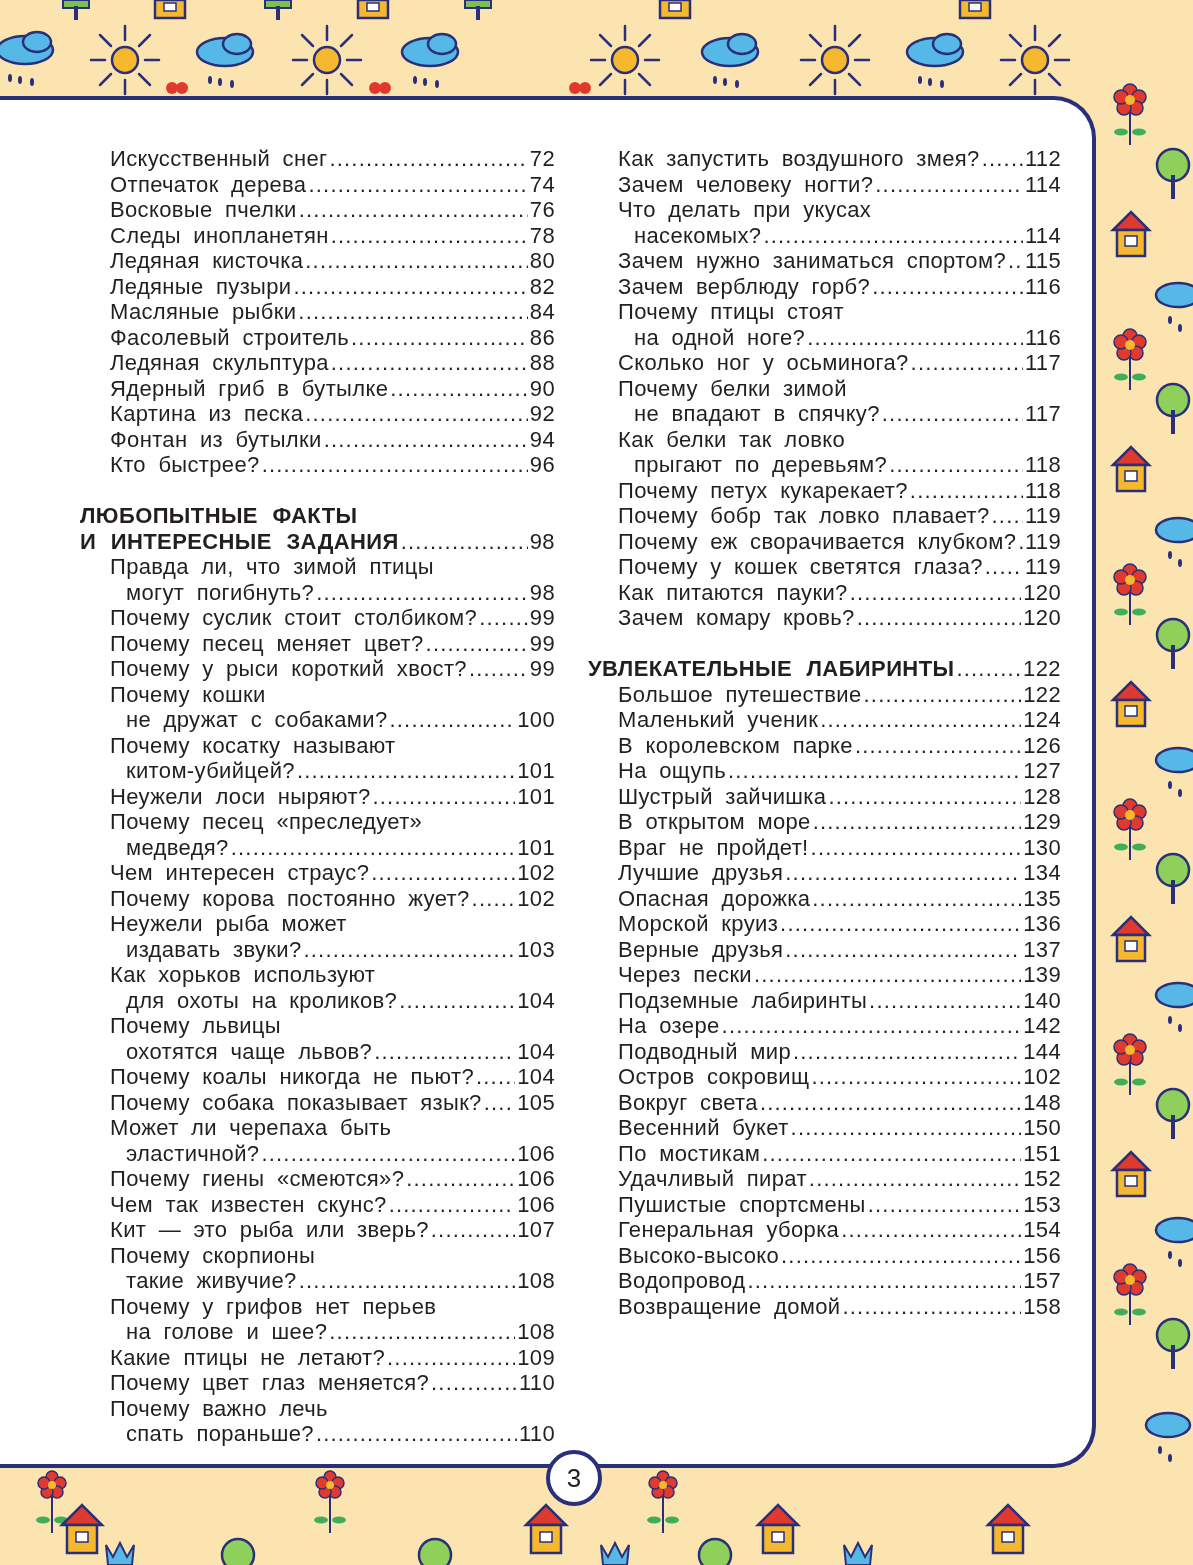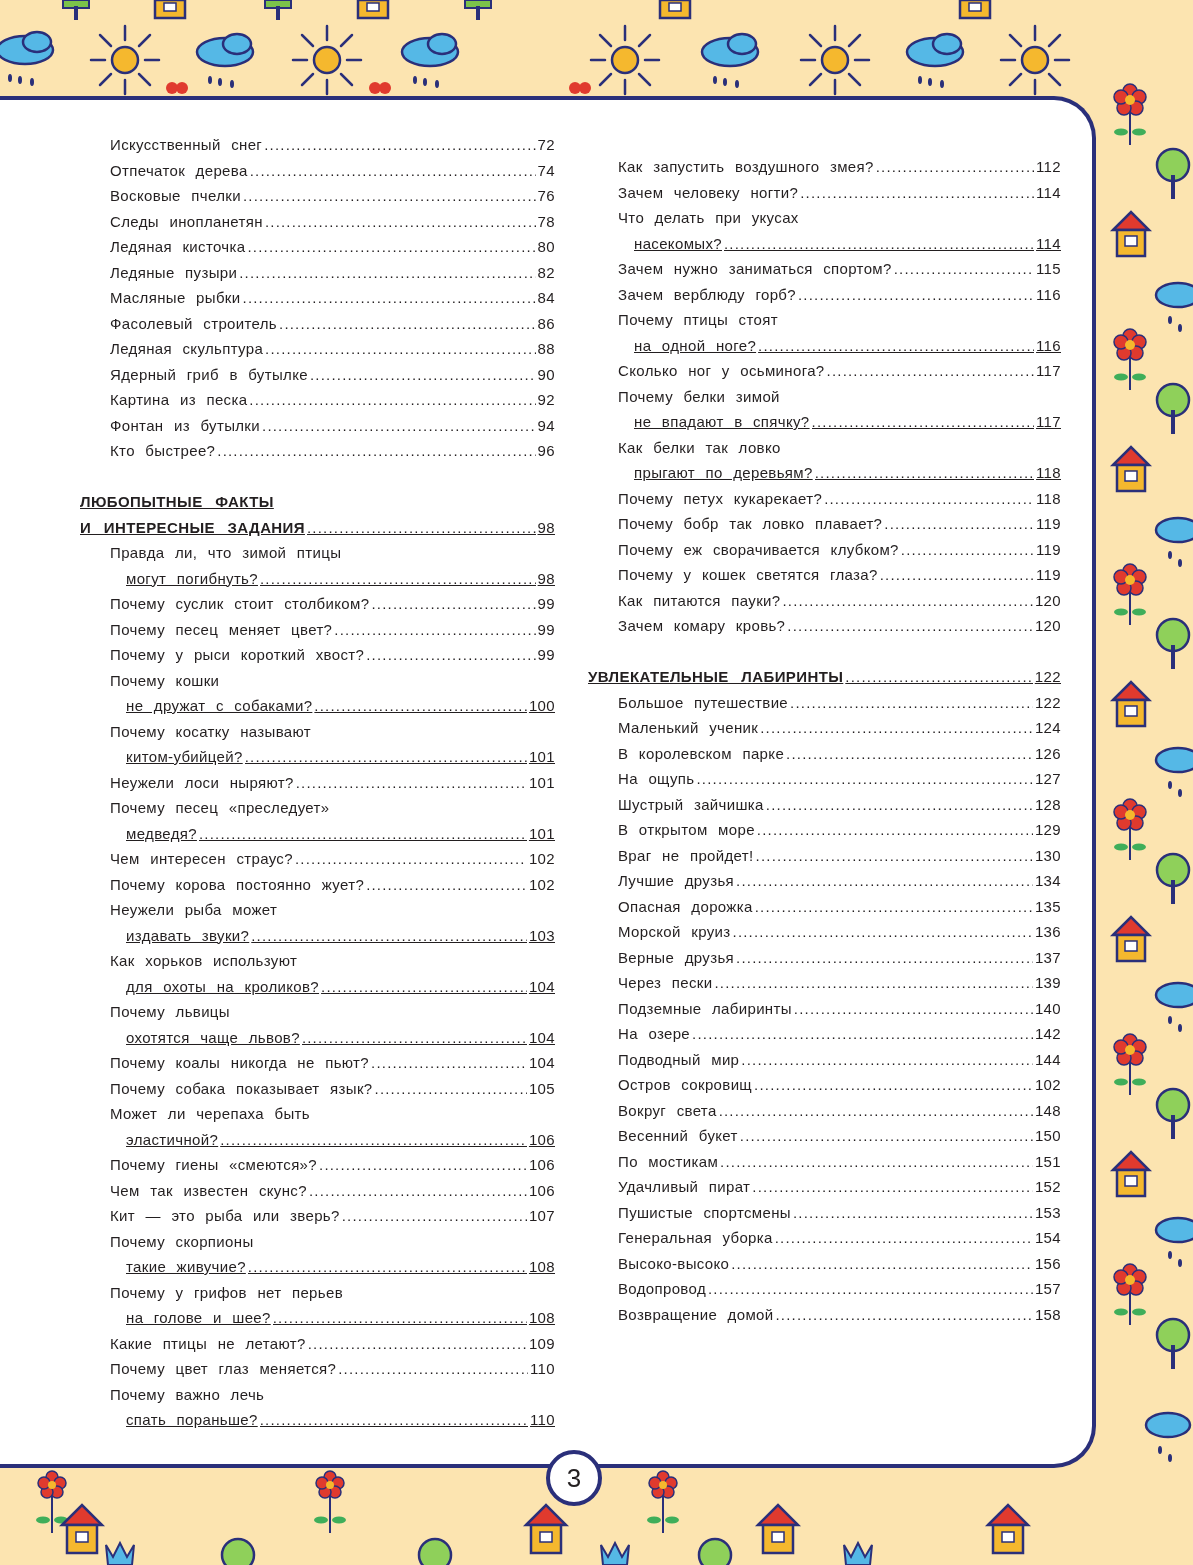--- a/index.html
+++ b/index.html
@@ -10,31 +10,31 @@
   }
   .decor { position: absolute; }
   .panel {
     position: absolute; left: -6px; top: 96px; width: 1102px; height: 1372px;
     background: #ffffff;
     border: 4px solid #2a2f7a;
     border-left: none;
     border-radius: 0 42px 42px 0;
     box-sizing: border-box;
   }
-  .col { position: absolute; top: 132px; font-size: 15px; line-height: 25.5px; color: #231f20; }
+  .col { position: absolute; top: 146px; font-size: 22px; line-height: 25.5px; color: #231f20; }
   .col-left { left: 80px; width: 475px; }
-  .col-right { left: 588px; width: 473px; margin-top: 22px; }
+  .col-right { left: 588px; width: 473px; }
   .row { display: flex; align-items: baseline; white-space: nowrap; word-spacing: 6px; letter-spacing: 0.35px; }
   .row .t { flex: 0 0 auto; }
   .row .dots { flex: 1 1 auto; overflow: hidden; margin: 0 2px; }
   .row .dots::before { content: "................................................................................................................................................"; letter-spacing: 1.2px; }
   .row .p { flex: 0 0 auto; }
   .ind1 { padding-left: 30px; }
-  .ind2 { padding-left: 46px; text-decoration: underline; }
-  .head { font-weight: bold; word-spacing: 8px; letter-spacing: 0.4px; text-decoration: underline; }
+  .ind2 { padding-left: 46px; }
+  .head { font-weight: bold; word-spacing: 8px; letter-spacing: 0.4px; }
   .gap { height: 25.5px; }
   .pagenum {
     position: absolute; left: 546px; top: 1450px; width: 56px; height: 56px;
     border-radius: 50%; background: #fff; border: 4px solid #2a2f7a;
     box-sizing: border-box; text-align: center; line-height: 48px; font-size: 26px; color: #231f20;
   }
 </style>
 </head>
 <body>
 

